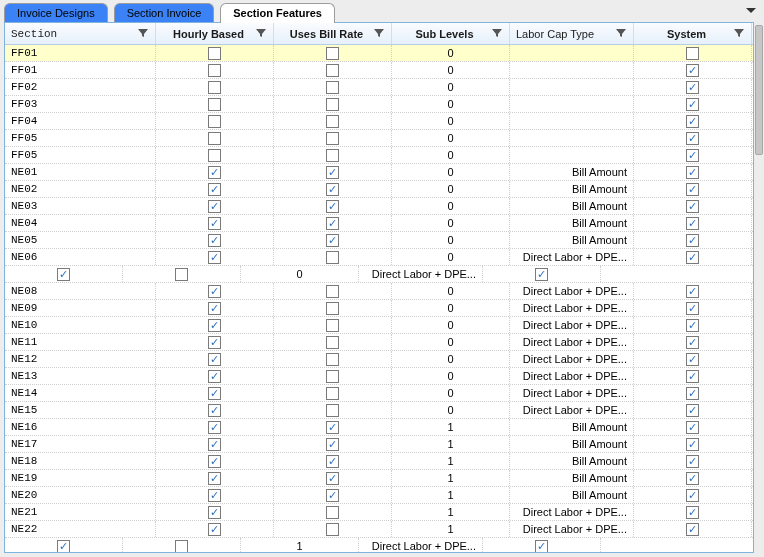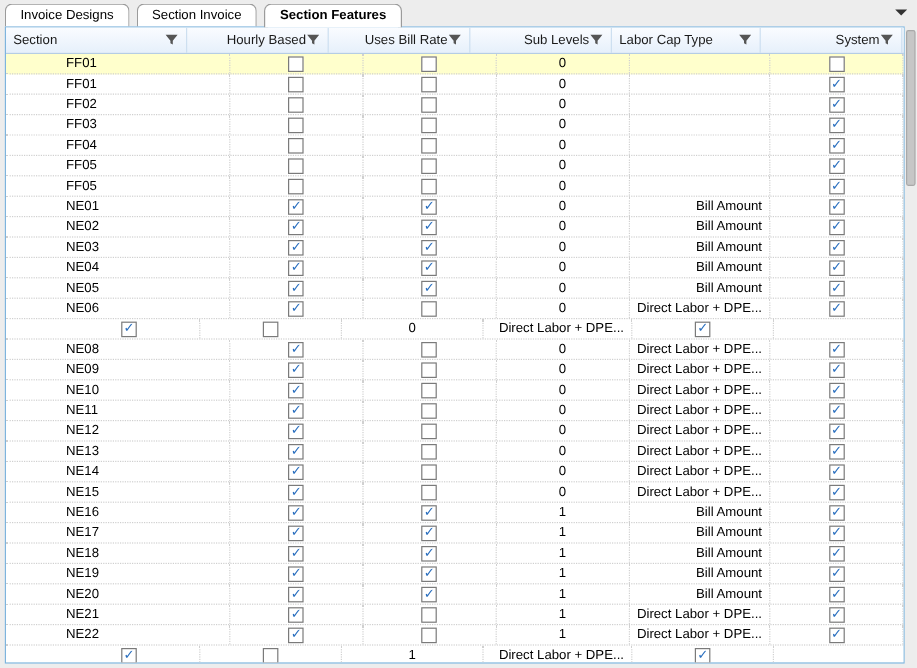--- a/index.html
+++ b/index.html
@@ -1,42 +1,42 @@
 <!DOCTYPE html>
 <html><head>
 <meta charset="utf-8">
 <style>
   * { box-sizing: border-box; }
   html, body { margin: 0; padding: 0; font-family: Tahoma, Arial, sans-serif; font-size: 11px; color: #000; }
   body { width: 764px; height: 557px; background: #ededed; overflow: hidden; position: relative; }
 
   .tabstrip { height: 22px; background: #ededed; position: relative; padding: 2px 0 0 4px; }
-  .tab { display: inline-block; height: 20px; line-height: 18px; padding: 0 12px; border: 1px solid #9b9b9b; border-bottom: none; border-top-left-radius: 6px; border-top-right-radius: 6px; background: #ffffff; margin-right: 6px; cursor: pointer; position: relative; top: 1px; }
+  .tab { display: inline-block; height: 20px; line-height: 18px; padding: 0 12px; border: 1px solid #9b9b9b; border-bottom: none; border-top-left-radius: 6px; border-top-right-radius: 6px; background: #3b82f6; margin-right: 6px; cursor: pointer; position: relative; top: 1px; }
   .tab.active { font-weight: bold; background: #fff; z-index: 2; }
   .tabstrip .dropdown { position: absolute; right: 6px; top: 4px; width: 14px; height: 14px; }
   .tabstrip .dropdown:before { content:""; display:block; width:0; height:0; border-left:5px solid transparent; border-right:5px solid transparent; border-top:5px solid #333; margin:4px auto 0; }
 
   .grid-wrap { position: absolute; left: 4px; right: 10px; top: 22px; bottom: 4px; border: 1px solid #7eb4dd; background: #fff; }
   .header-row { display: flex; height: 22px; background: linear-gradient(#fafcff, #e6f0fb); border-bottom: 1px solid #b5cde4; }
   .hcell { border-right: 1px solid #cddff0; display: flex; align-items: center; padding: 0 4px 0 6px; position: relative; color: #1a1a1a; }
   .hcell .label { flex: 1; }
-  .hcell.center .label { text-align: right; }
+  .hcell.center .label { text-align: center; font-weight: bold; }
   .filter { width: 14px; height: 14px; display:inline-block; cursor:pointer; }
   .filter svg { display:block; }
 
   .body { position: absolute; left:0; right:0; top:22px; bottom:0; overflow: hidden; }
-  .row { display: flex; height: 17px; border-bottom: 1px dotted #cfcfcf; padding-left: 44px; }
+  .row { display: flex; height: 17px; border-bottom: 1px dotted #cfcfcf; }
   .row.selected { background: #ffffcc; }
   .cell { border-right: 1px dotted #d0d0d0; display: flex; align-items: center; padding: 0 6px; height: 100%; }
   .cell.center { justify-content: center; padding: 0; }
   .chk { width: 13px; height: 13px; border: 1px solid #7a7a7a; background: #fff; display:inline-block; position: relative; }
   .chk.checked:after { content:"✓"; color:#2a6fbf; font-size:11px; line-height:10px; position:absolute; left:1px; top:0; }
 
   
-  .col-section { width: 151px; }
+  .col-section { width: 151px; font-family: Liberation Mono, monospace; }
   .col-hourly  { width: 118px; }
   .col-bill    { width: 118px; }
   .col-sub     { width: 118px; }
   .col-cap     { width: 124px; justify-content: flex-end; }
   .col-system  { width: 118px; }
 
   
   .vscroll { position: absolute; right:0; top:22px; bottom:0; width:10px; background:#ededed; }
   .vscroll .thumb { position:absolute; left:1px; right:1px; top:3px; height:130px; background:#c6c6c6; border:1px solid #a8a8a8; border-radius:2px; }
 </style>

